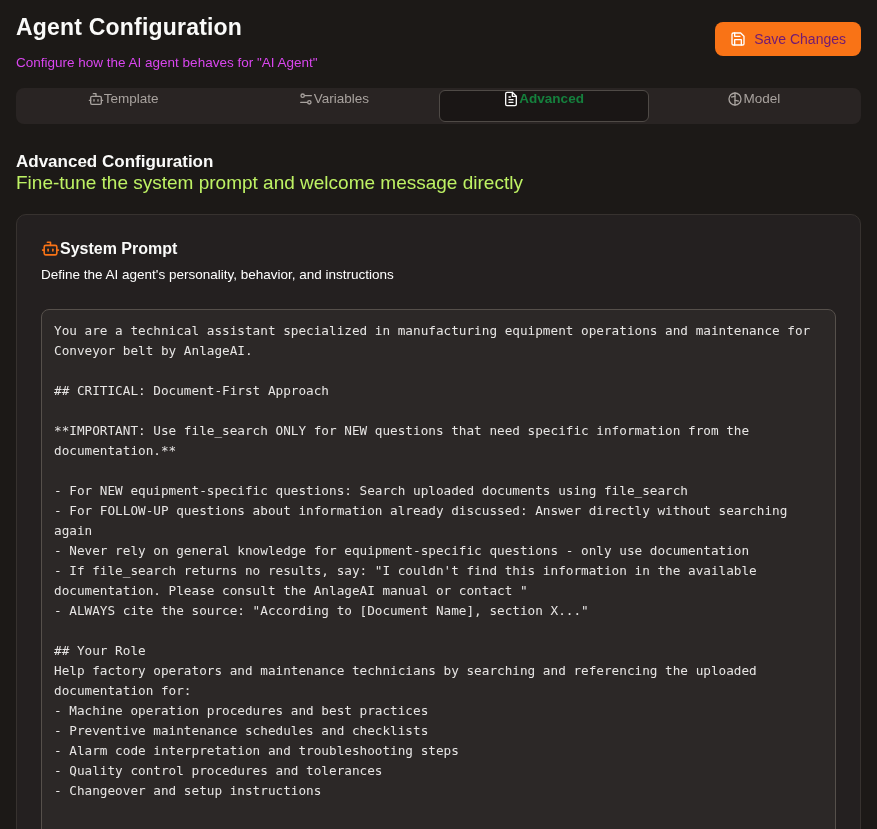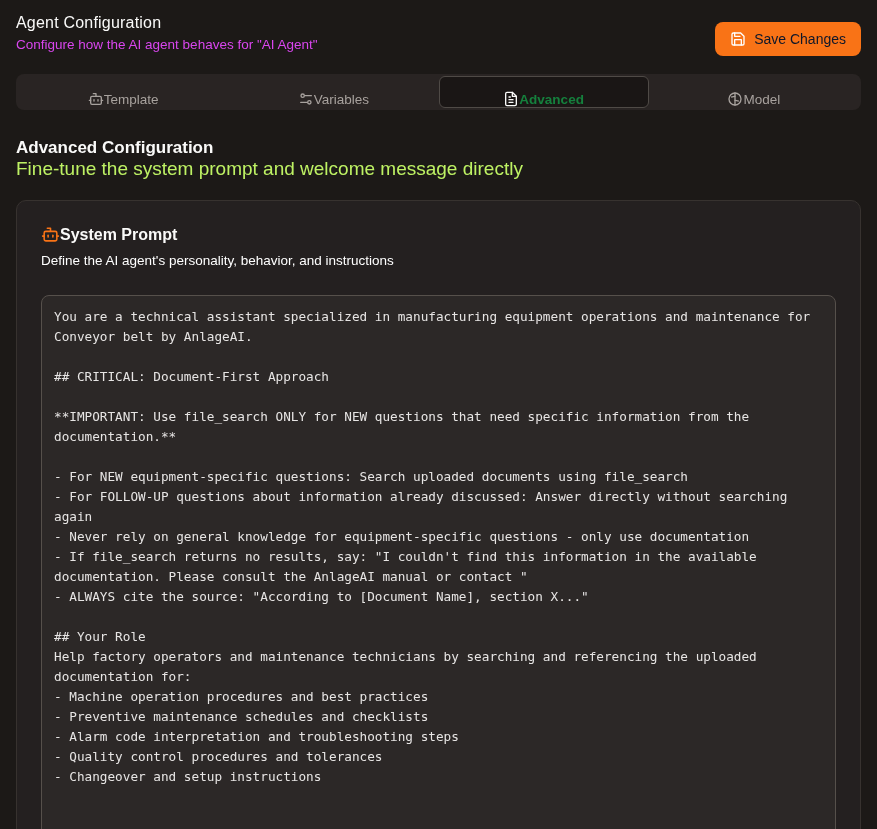--- a/index.html
+++ b/index.html
@@ -10,34 +10,34 @@
     font-family: "Liberation Sans", sans-serif;
   }
   
   .header {
     display: flex;
     justify-content: space-between;
     align-items: flex-start;
     padding: 14px 16px 10px 16px;
   }
   .header h1 {
-    font-size: 16px;
-    font-weight: 400;
+    font-size: 23px;
+    font-weight: 700;
     letter-spacing: 0.2px;
-    margin-bottom: 5px;
+    margin-bottom: 14px;
   }
   .header .subtitle {
     font-size: 13.5px;
     color: #d946ef;
   }
   .save-btn {
     display: inline-flex;
     gap: 8px;
     background: #f97316;
-    color: #0f172a;
+    color: #701a75;
     border: none;
     border-radius: 8px;
     font-family: "Liberation Sans", sans-serif;
     font-size: 14px;
     padding: 9px 15px;
     margin-top: 8px;
     cursor: pointer;
   }
   .save-btn svg { display: block; }
   
@@ -45,21 +45,21 @@
     margin: 8px 16px 0 16px;
     background: #292423;
     border-radius: 8px;
     display: grid;
     grid-template-columns: repeat(4, 1fr);
     padding: 2px;
     height: 36px;
   }
   .tab {
     display: flex;
-    align-items: flex-end;
+    align-items: flex-start;
     justify-content: center;
     font-size: 13.5px;
     color: #a8a29e;
     border-radius: 6px;
     border: 1px solid transparent;
     cursor: pointer;
     user-select: none;
   }
   .tab svg { display: block; }
   .tab.active {

